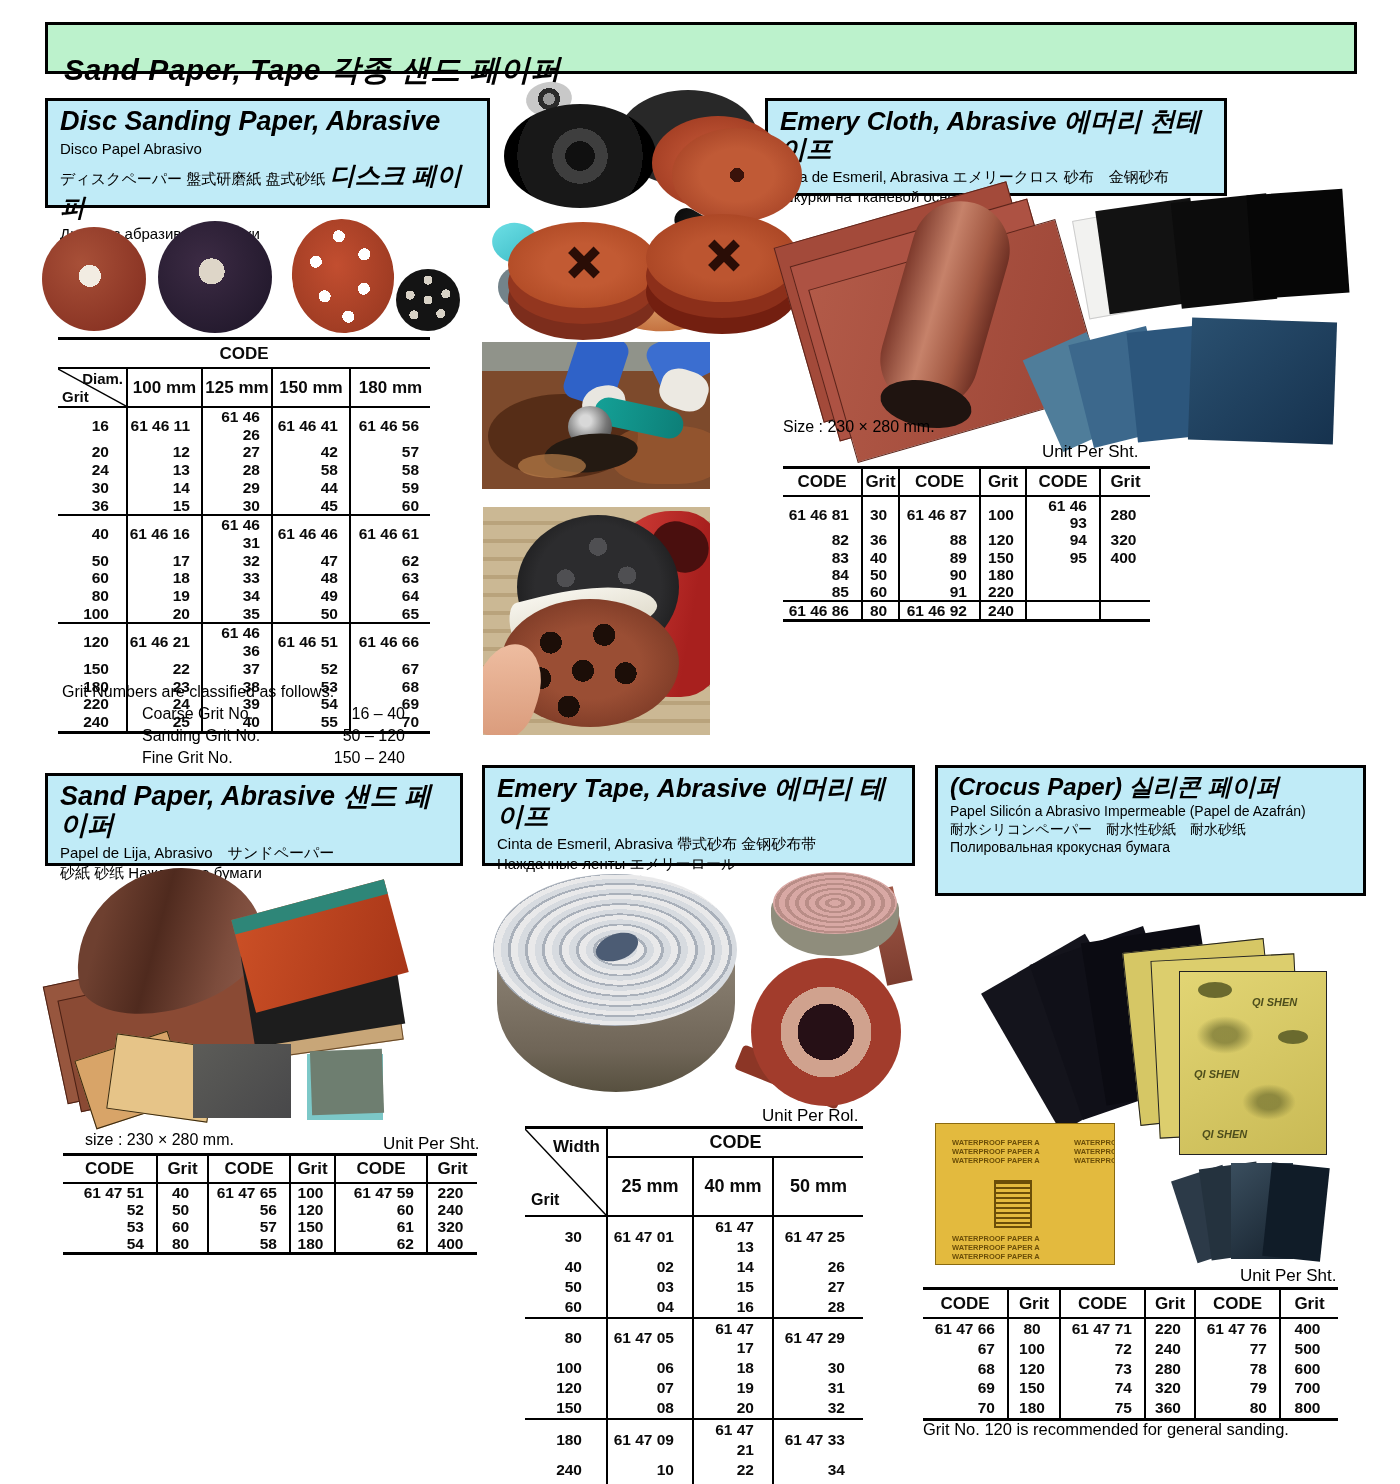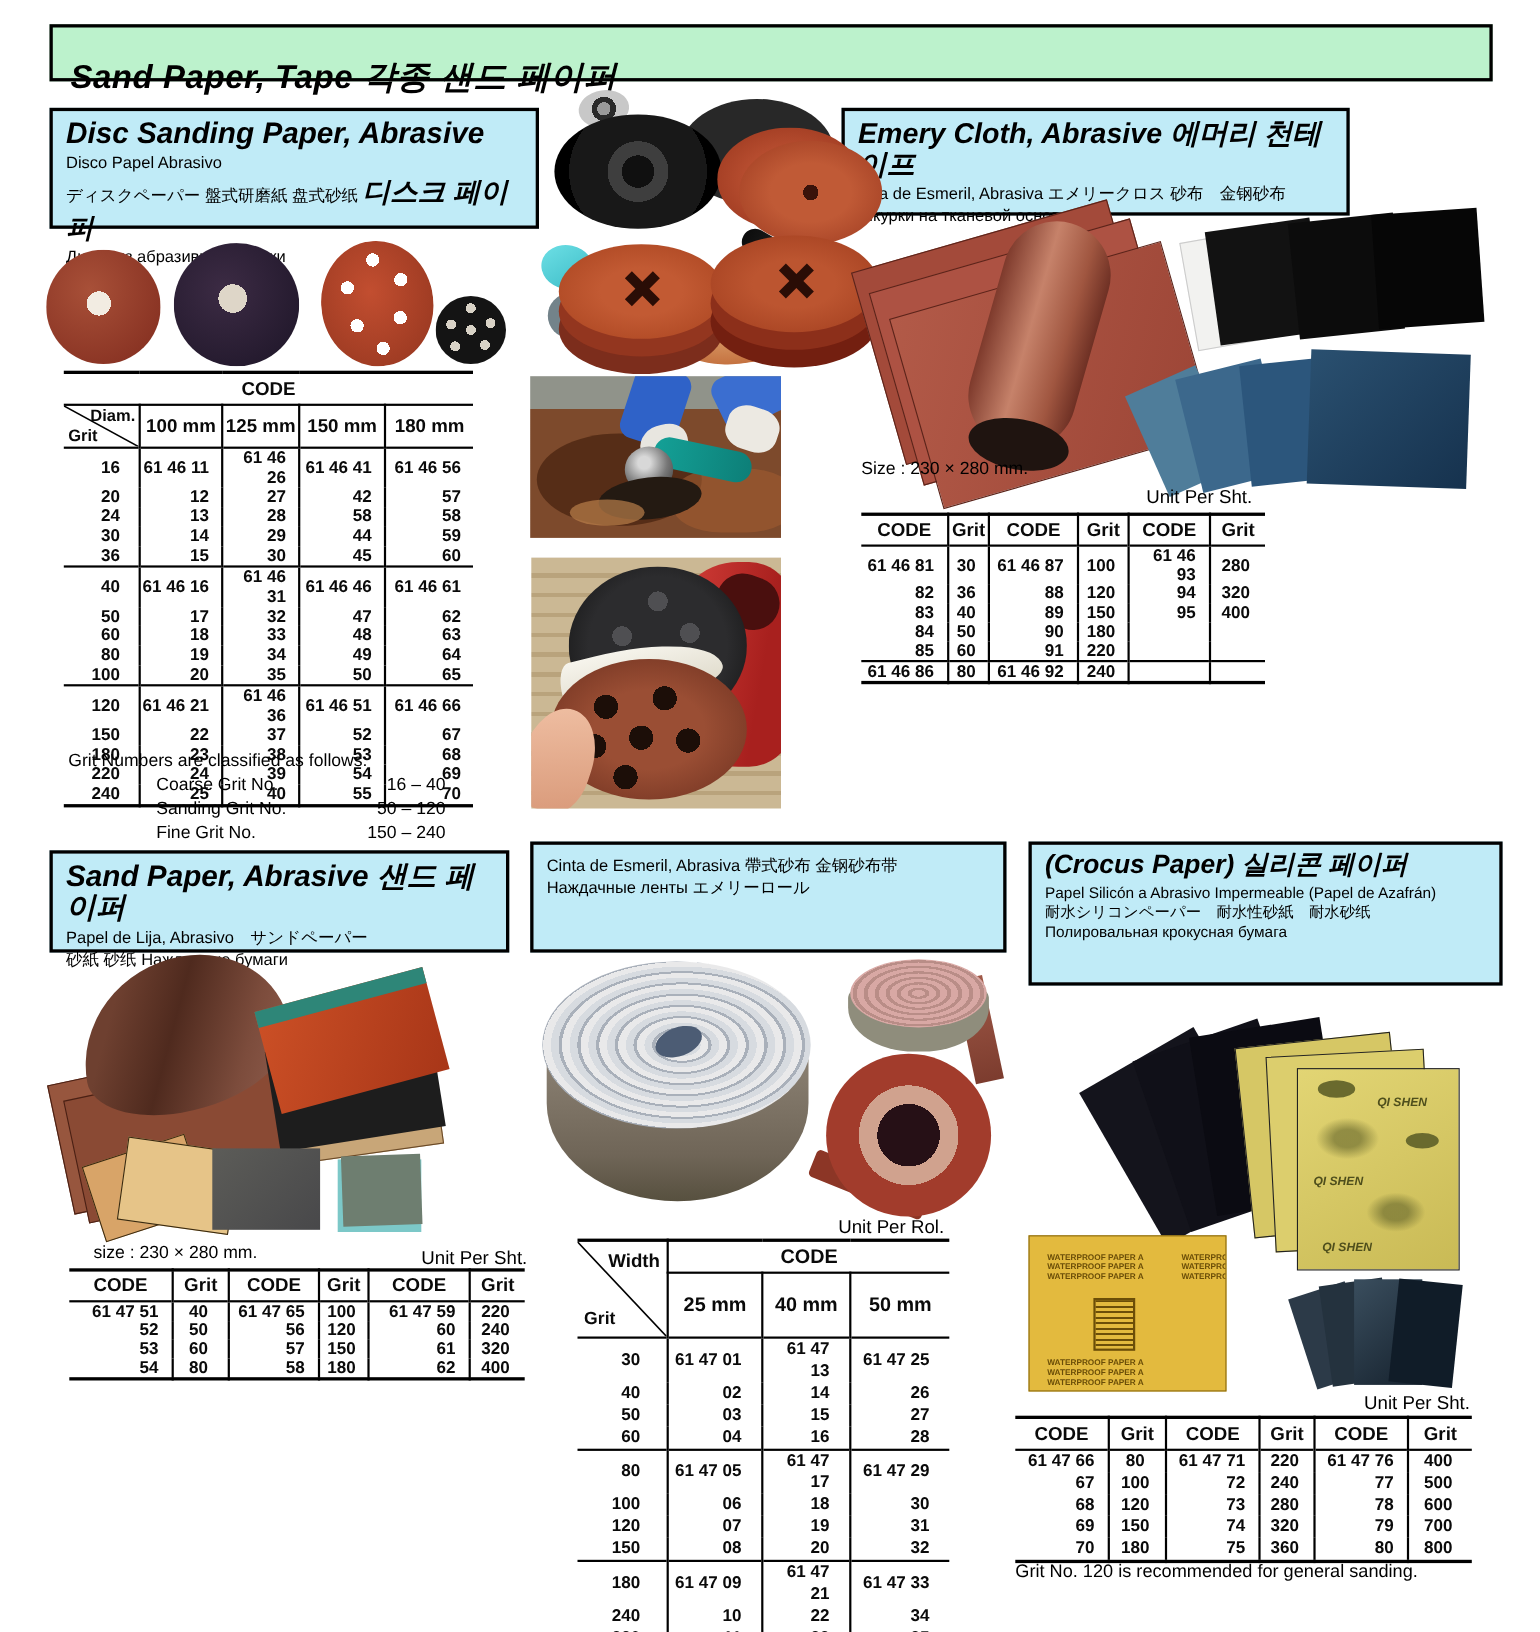--- a/index.html
+++ b/index.html
@@ -80,20 +80,21 @@
     <div class="tb-sub">Шкурки на тканевой основе</div>
   </div>
 
   <div class="tblock" style="left:45px;top:773px;width:418px;height:93px;">
     <div class="tb-title" style="font-size:27px;">Sand Paper, Abrasive 샌드 페이퍼</div>
     <div class="tb-sub" style="margin-top:3px;">Papel de Lija, Abrasivo　サンドペーパー</div>
     <div class="tb-sub">砂紙 砂纸 Наждачные бумаги</div>
   </div>
 
   <div class="tblock" style="left:482px;top:765px;width:433px;height:101px;">
+    <div class="tb-title" style="font-size:26px;">Emery Tape, Abrasive 에머리 테이프</div>
     <div class="tb-sub" style="margin-top:4px;">Cinta de Esmeril, Abrasiva 帶式砂布 金钢砂布带</div>
     <div class="tb-sub">Наждачные ленты エメリーロール</div>
   </div>
 
   <div class="tblock" style="left:935px;top:765px;width:431px;height:131px;">
     <div class="tb-title" style="font-size:24px;">(Crocus Paper) 실리콘 페이퍼</div>
     <div class="tb-sub" style="margin-top:2px;font-size:14px;">Papel Silicón a Abrasivo Impermeable (Papel de Azafrán)</div>
     <div class="tb-sub" style="font-size:14px;">耐水シリコンペーパー　耐水性砂紙　耐水砂纸</div>
     <div class="tb-sub" style="font-size:14px;">Полировальная крокусная бумага</div>
   </div>

